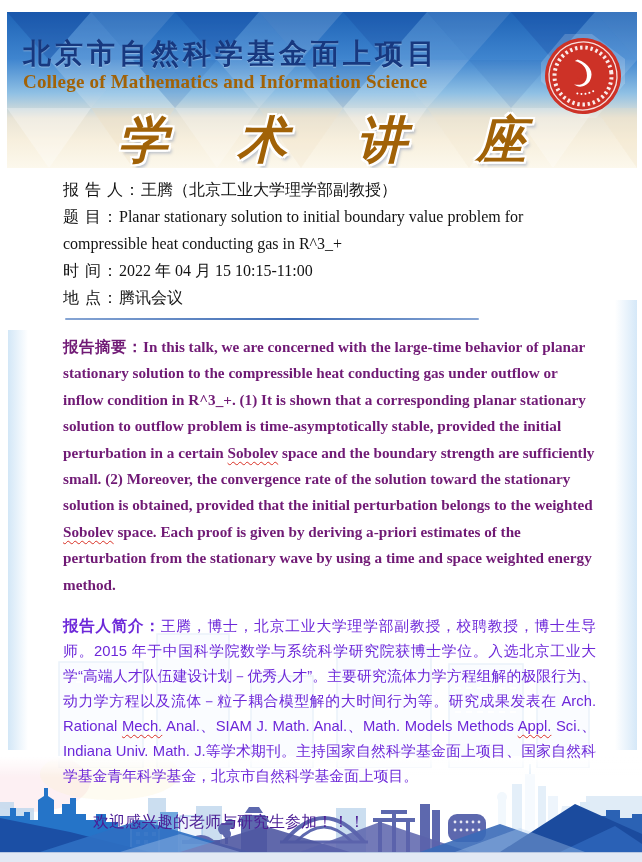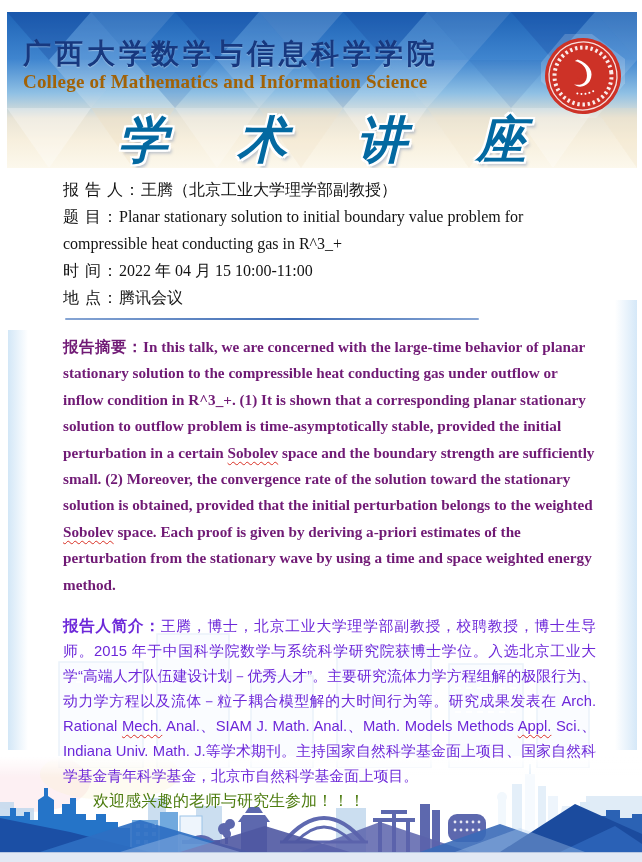--- a/index.html
+++ b/index.html
@@ -26,21 +26,21 @@
   .college-en {
     font-family:"Liberation Serif","DejaVu Serif",serif;
     font-size:19px; font-weight:bold; color:#a16207; line-height:24px;
     letter-spacing:.2px;
   }
   .banner-title {
     position:absolute; z-index:2; left:0; right:0; bottom:0px;
     text-align:center;
     font-family:"DejaVu Serif","Liberation Serif",serif;
     font-style:italic; font-weight:bold;
-    font-size:50px; line-height:56px; color:#0369a1;
+    font-size:50px; line-height:56px; color:#a16207;
     letter-spacing:26px; padding-left:26px;
     text-shadow:
       -2px -2px 0 #fff, 2px -2px 0 #fff, -2px 2px 0 #fff, 2px 2px 0 #fff,
       0 -2px 0 #fff, 0 2px 0 #fff, -2px 0 0 #fff, 2px 0 0 #fff,
       3px 4px 3px rgba(110,130,170,.45);
     margin-top: 43px;
   }
   .seal { position:absolute; z-index:3; top:22px; right:12px; }
   
   .content {
@@ -69,24 +69,24 @@
     margin-top:15px;
     font-size:14.8px; line-height:25px; text-align:justify;
     font-family:"Liberation Sans","DejaVu Sans",sans-serif;
     color:#6d28d9;
   }
   .bio .para-label {
     font-weight:bold; font-size:15.5px;
     font-family:"Liberation Sans","DejaVu Sans",sans-serif;
   }
   .welcome {
-    margin-top:0; padding-left:30px;
+    margin-top:22px; padding-left:30px;
     font-size:16px; line-height:24px;
-    font-family:Liberation Serif, serif;
-    color:#4d7c0f;
+    font-family:Liberation Mono, monospace;
+    color:#4c1d95;
   }
   .misspell {
     text-decoration:underline; text-decoration-style:wavy;
     text-decoration-color:#d93025; text-decoration-thickness:1px;
     text-underline-offset:3px;
   }
   
   .edge-strip-left {
     position:absolute; z-index:0; left:8px; top:330px; bottom:112px; width:20px;
     background:linear-gradient(to right,#d3e7f7,rgba(255,255,255,0));
@@ -145,21 +145,21 @@
       <polygon points="84,96 126,156 168,96" fill="rgba(238,220,185,.28)"></polygon>
       <polygon points="168,96 210,156 252,96" fill="rgba(255,255,255,.22)"></polygon>
       <polygon points="252,96 294,156 336,96" fill="rgba(240,225,195,.25)"></polygon>
       <polygon points="336,96 378,156 420,96" fill="rgba(255,255,255,.25)"></polygon>
       <polygon points="420,96 462,156 504,96" fill="rgba(242,228,200,.22)"></polygon>
       <polygon points="504,96 546,156 588,96" fill="rgba(255,255,255,.25)"></polygon>
       <polygon points="588,96 630,156 630,96" fill="rgba(240,224,192,.25)"></polygon>
     </svg>
 
     <div class="college-block">
-      <div class="college-cn">广西大学数学与信息科学学院</div>
+      <div class="college-cn">北京市自然科学基金面上项目</div>
       <div class="college-en">College of Mathematics and Information Science</div>
     </div>
 
     <svg class="seal" width="84" height="84" viewBox="0 0 84 84">
       <g transform="translate(42,42) rotate(-8)">
         <polygon points="-50,-10 0,-55 55,0 0,50" fill="rgba(255,255,255,.18)"></polygon>
         <circle r="38" fill="#cd3227"></circle>
         <circle r="34" fill="none" stroke="rgba(255,255,255,.85)" stroke-width="1.3"></circle>
         <circle r="28.5" fill="none" stroke="rgba(255,255,255,.9)" stroke-width="4" stroke-dasharray="2.4 2.8"></circle>
         <path d="M -3,-17 C 8,-11 12,-2 6,6 C 2,11 -6,12 -10,7 C -3,10 3,7 4,0 C 5,-8 1,-13 -6,-16 Z" fill="#ffffff"></path>
@@ -200,21 +200,21 @@
         <line x1="410" y1="114" x2="472" y2="114"></line>
     </g>
   </svg>
 
   <div class="content" style="position:absolute; top:168px; left:0; right:0;">
 
     <p class="info-line"><span class="info-label">报 告 人：</span><span>王腾（北京工业大学理学部副教授）</span></p>
 
     <p class="info-line"><span class="info-label">题 目：</span><span>Planar stationary solution to initial boundary value problem for compressible heat conducting gas in R^3_+</span></p>
 
-    <p class="info-line"><span class="info-label">时 间：</span><span>2022 年 04 月 15 10:00-11:00</span></p>
+    <p class="info-line"><span class="info-label">时 间：</span><span>2022 年 04 月 15 10:15-11:00</span></p>
 
     <p class="info-line"><span class="info-label">地 点：</span><span>腾讯会议</span></p>
 
     <div class="divider"></div>
 
     <p class="abstract"><span class="para-label">报告摘要：</span><span><span>In this talk, we are concerned with the large-time behavior of planar stationary solution to the compressible heat conducting gas under outflow or inflow condition in R^3_+. (1) It is shown that a corresponding planar stationary solution to outflow problem is time-asymptotically stable, provided the initial perturbation in a certain </span><span class="misspell">Sobolev</span><span> space and the boundary strength are sufficiently small. (2) Moreover, the convergence rate of the solution toward the stationary solution is obtained, provided that the initial perturbation belongs to the weighted </span><span class="misspell">Sobolev</span><span> space. Each proof is given by deriving a-priori estimates of the perturbation from the stationary wave by using a time and space weighted energy method.</span></span></p>
 
     <p class="bio"><span class="para-label">报告人简介：</span><span><span>王腾，博士，北京工业大学理学部副教授，校聘教授，博士生导师。2015 年于中国科学院数学与系统科学研究院获博士学位。入选北京工业大学“高端人才队伍建设计划－优秀人才”。主要研究流体力学方程组解的极限行为、动力学方程以及流体－粒子耦合模型解的大时间行为等。研究成果发表在 Arch. Rational </span><span class="misspell">Mech.</span><span> Anal.、SIAM J. Math. Anal.、Math. Models Methods </span><span class="misspell">Appl.</span><span> Sci.、Indiana Univ. Math. J.等学术期刊。主持国家自然科学基金面上项目、国家自然科学基金青年科学基金，北京市自然科学基金面上项目。</span></span></p>
 
     <p class="welcome">欢迎感兴趣的老师与研究生参加！！！</p>

